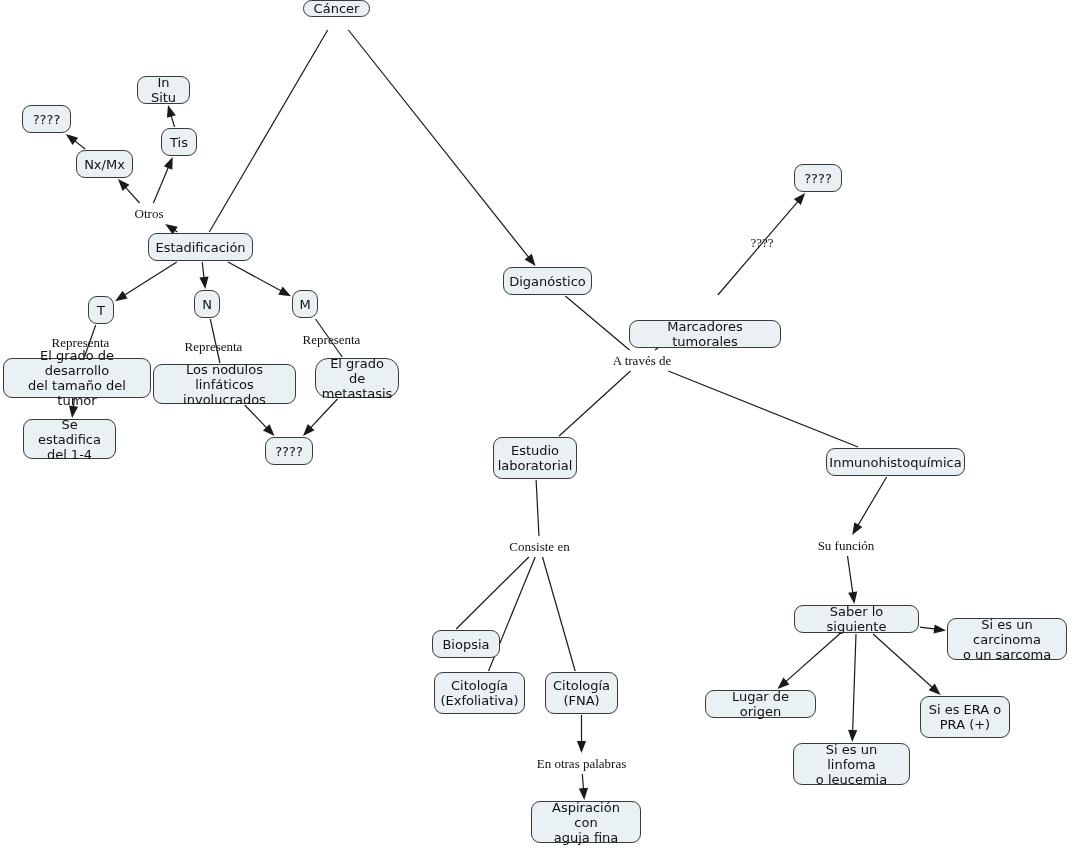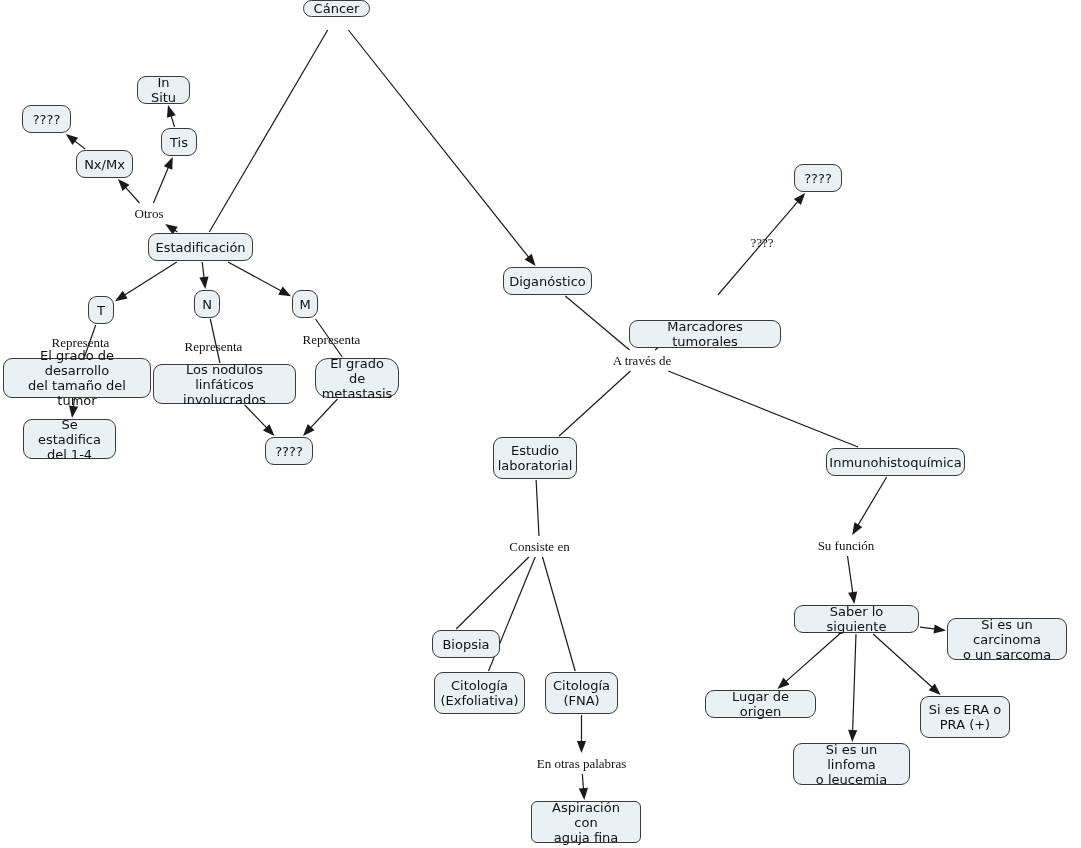--- a/index.html
+++ b/index.html
@@ -143,21 +143,21 @@
       <div class="node" style="left: 629px; top: 280px; width: 152px; height: 28px; margin-top: 40px;">Marcadores tumorales</div>
       <div class="node" style="left: 794px; top: 164px; width: 48px; height: 28px;">????</div>
       <div class="node" style="left: 493px; top: 437px; width: 84px; height: 42px;">Estudio
 laboratorial</div>
       <div class="node" style="left: 826px; top: 448px; width: 139px; height: 28px;">Inmunohistoquímica</div>
       <div class="node" style="left: 432px; top: 630px; width: 68px; height: 28px;">Biopsia</div>
       <div class="node" style="left: 434px; top: 672px; width: 91px; height: 42px;">Citología
 (Exfoliativa)</div>
       <div class="node" style="left: 545px; top: 672px; width: 73px; height: 42px;">Citología
 (FNA)</div>
-      <div class="node" style="left: 531px; top: 801px; width: 110px; height: 42px; border-radius: 6px;">Aspiración con
+      <div class="node" style="left: 531px; top: 801px; width: 110px; height: 42px;">Aspiración con
 aguja fina</div>
       <div class="node" style="left: 794px; top: 605px; width: 125px; height: 28px;">Saber lo siguiente</div>
       <div class="node" style="left: 947px; top: 618px; width: 120px; height: 42px;">Si es un carcinoma
 o un sarcoma</div>
       <div class="node" style="left: 705px; top: 690px; width: 111px; height: 28px;">Lugar de origen</div>
       <div class="node" style="left: 920px; top: 696px; width: 90px; height: 42px;">Si es ERA o
 PRA (+)</div>
       <div class="node" style="left: 793px; top: 743px; width: 117px; height: 42px;">Si es un linfoma
 o leucemia</div>
       <div class="link-label" style="left: 126px; top: 205px; width: 46px; height: 17px;">Otros</div>

